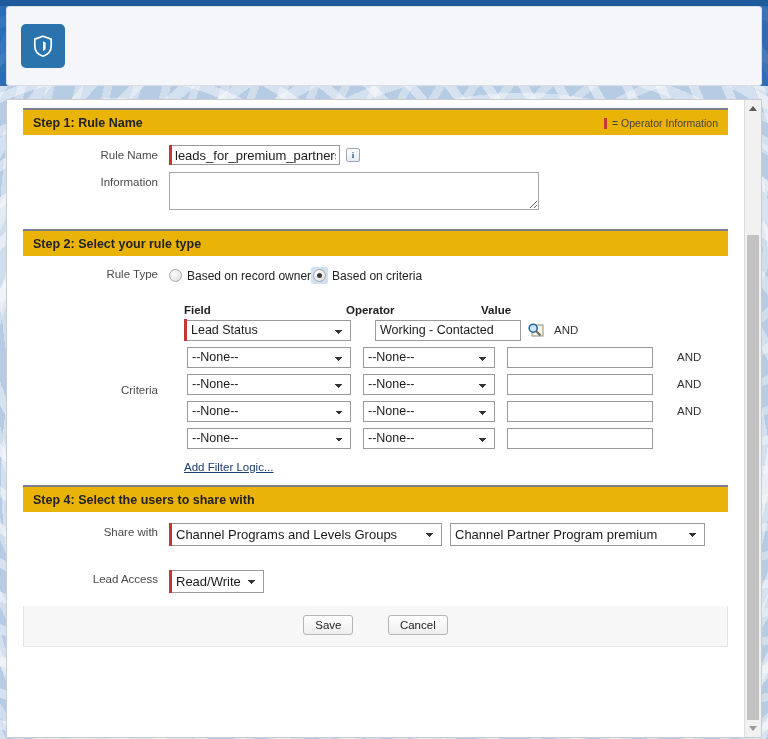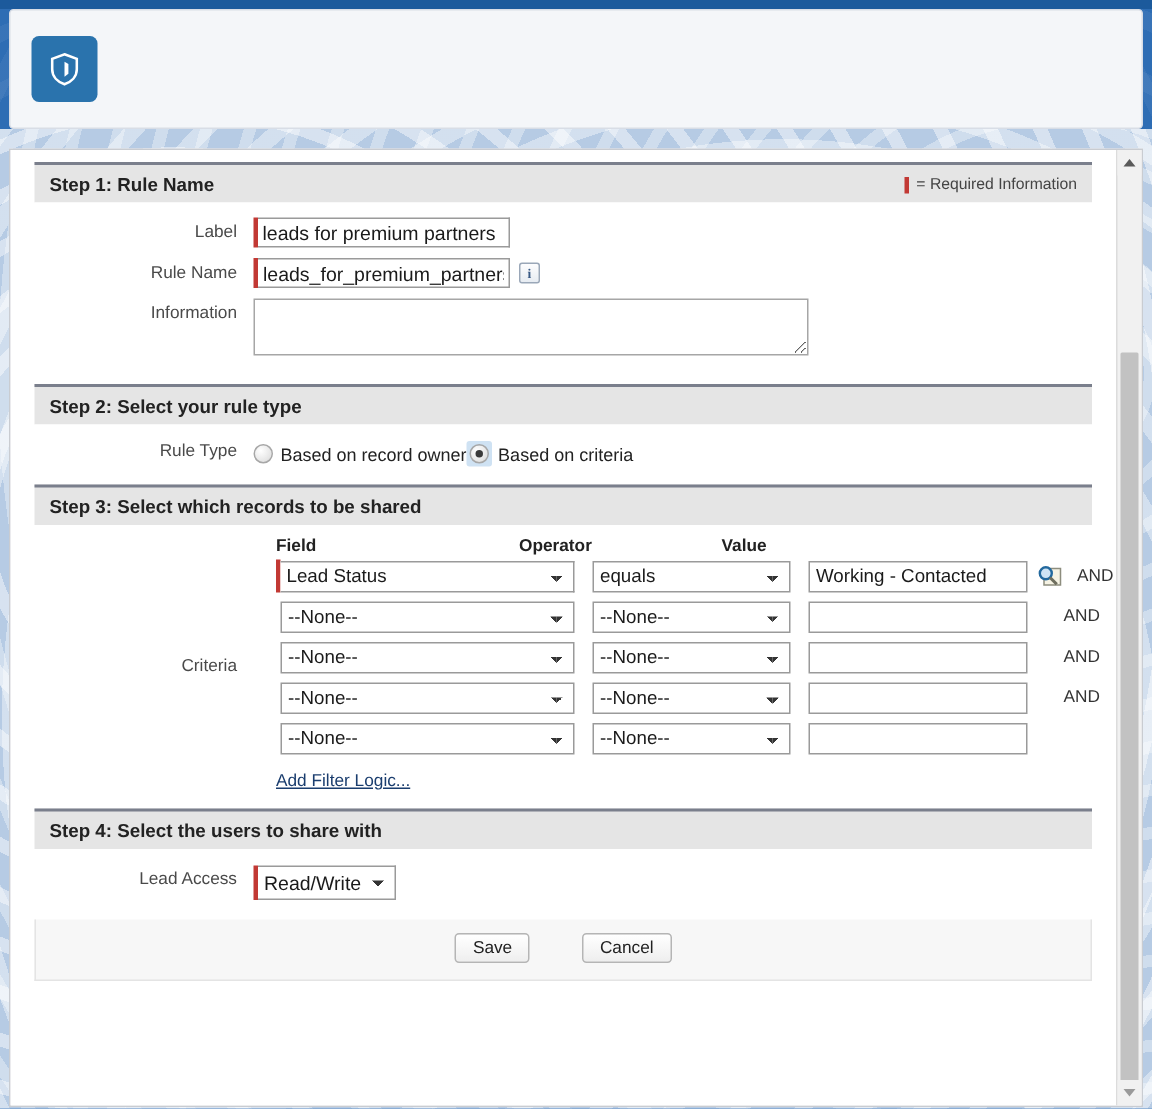--- a/index.html
+++ b/index.html
@@ -86,21 +86,21 @@
   .panel-inner {
     position: absolute;
     left: 0; top: 0; right: 17px; bottom: 0;
     padding: 8px 7px 0 7px;
     background: #fff;
   }
 
   
   .section { margin: 0 9px; }
   .section-head {
-    background: #e5e5e5;
+    background: #eab308;
     border-top: 2px solid #7a7f8c;
     padding: 6px 10px 5px 10px;
     font-size: 12.5px;
     font-weight: bold;
     color: #222;
     display: flex; align-items: center; justify-content: space-between;
   }
   .req-legend {
     font-size: 10.5px; font-weight: normal; color: #444;
     display: flex; align-items: center; gap: 5px;
@@ -203,21 +203,21 @@
     padding: 0 18px 0 4px;
     outline: none;
     background-image:
       linear-gradient(45deg, transparent 50%, #333 50%),
       linear-gradient(135deg, #333 50%, transparent 50%);
     background-position: calc(100% - 11px) 9px, calc(100% - 7px) 9px;
     background-size: 4px 4px, 4px 4px;
     background-repeat: no-repeat;
   }
   select.sel.noleft { border-left: none; }
-  .w-field { width: 196px; }
+  .w-field { width: 164px; }
   .w-op    { width: 132px; }
   input.val {
     font-family: "Liberation Sans", sans-serif;
     font-size: 12.5px; color: #1a1a1a;
     height: 21px; width: 146px;
     border: 1px solid #9a9a9a;
     background: #fff; padding: 1px 4px; outline: none;
   }
   .gapf { width: 12px; flex: 0 0 12px; }
   .gapv { width: 12px; flex: 0 0 12px; }
@@ -311,32 +311,25 @@
 </div>
 
 <div class="panel">
   <div class="panel-inner">
 
     <div class="section">
       <div class="section-head">
         <span>Step 1: Rule Name</span>
         <span class="req-legend">
           <i class="req-bar-legend"></i>
-          <span>= Required Information</span>
+          <span>= Operator Information</span>
         </span>
       </div>
       <div class="section-body">
 
-        <div class="form-row">
-          <div class="f-label">Label</div>
-          <div class="f-field">
-            <i class="reqbar h20"></i>
-            <input class="txt" style="width: 168px;" type="text" value="leads for premium partners">
-          </div>
-        </div>
 
         <div class="form-row">
           <div class="f-label">Rule Name</div>
           <div class="f-field">
             <i class="reqbar h20"></i>
             <input class="txt" style="width: 168px;" type="text" value="leads_for_premium_partners">
             <span class="info-icon">i</span>
           </div>
         </div>
 
@@ -363,44 +356,38 @@
             <span class="radio-focus">
               <span class="radio sel" style="margin-right:0;"></span>
             </span>
             <span class="radio-label last">Based on criteria</span>
           </div>
         </div>
       </div>
     </div>
 
     <div class="section">
-      <div class="section-head">
-        <span>Step 3: Select which records to be shared</span>
-      </div>
       <div class="section-body" style="padding:8px 0 10px 0;">
         <div class="criteria-block">
           <div class="f-label" style="padding-top:0;">Criteria</div>
           <div class="criteria-grid">
 
             <div class="col-heads">
               <div class="col-head ch-field">Field</div>
               <div class="col-head ch-op">Operator</div>
               <div class="col-head ch-val">Value</div>
             </div>
 
             
             <div class="crow">
               <i class="reqbar h22"></i>
               <select class="sel noleft w-field">
                 <option>Lead Status</option>
               </select>
               <span class="gapf"></span>
-              <select class="sel w-op">
-                <option>equals</option>
-              </select>
               <span class="gapv"></span>
               <input class="val" type="text" value="Working - Contacted" style="">
               <span class="lookup-icon">
                 <svg width="18" height="16" viewBox="0 0 18 16" aria-hidden="true">
                   <rect x="5" y="3" width="11" height="11" fill="#f6f3e4" stroke="#8d8d7e" stroke-width="1"></rect>
                   <circle cx="6.2" cy="6.2" r="4" fill="#cfe4f5" stroke="#23699e" stroke-width="1.6"></circle>
                   <line x1="9" y1="9" x2="13.5" y2="13.5" stroke="#6e6e5e" stroke-width="2.1"></line>
                 </svg>
               </span>
               <span class="and-label">AND</span>
@@ -471,20 +458,35 @@
             <a class="filter-link">Add Filter Logic...</a>
           </div>
         </div>
       </div>
     </div>
 
     <div class="section">
       <div class="section-head">
         <span>Step 4: Select the users to share with</span>
       </div>
+      <div class="section-body" style="padding:11px 0 13px 0;">
+        <div class="form-row" style="margin-bottom:0;">
+          <div class="f-label" style="padding-top:3px;">Share with</div>
+          <div class="f-field">
+            <i class="reqbar" style="height:23px;"></i>
+            <select class="sel noleft" style="width:270px;height:23px;font-size:13px;">
+              <option>Channel Programs and Levels Groups</option>
+            </select>
+            <span style="width:8px;display:inline-block;"></span>
+            <select class="sel" style="width:255px;height:23px;font-size:13px;">
+              <option>Channel Partner Program premium</option>
+            </select>
+          </div>
+        </div>
+      </div>
     </div>
 
     <div class="section">
       <div class="section-body" style="padding:11px 0 13px 0;">
         <div class="form-row" style="margin-bottom:0;">
           <div class="f-label" style="padding-top:3px;">Lead Access</div>
           <div class="f-field">
             <i class="reqbar" style="height:23px;"></i>
             <select class="sel noleft" style="width:92px;height:23px;font-size:13px;">
               <option>Read/Write</option>

